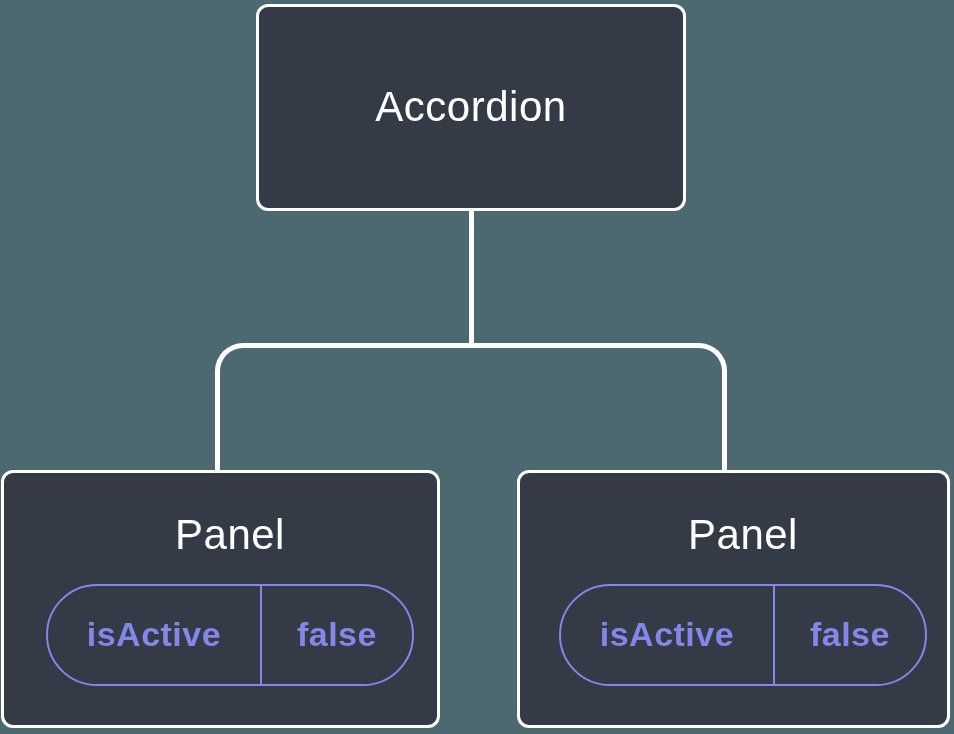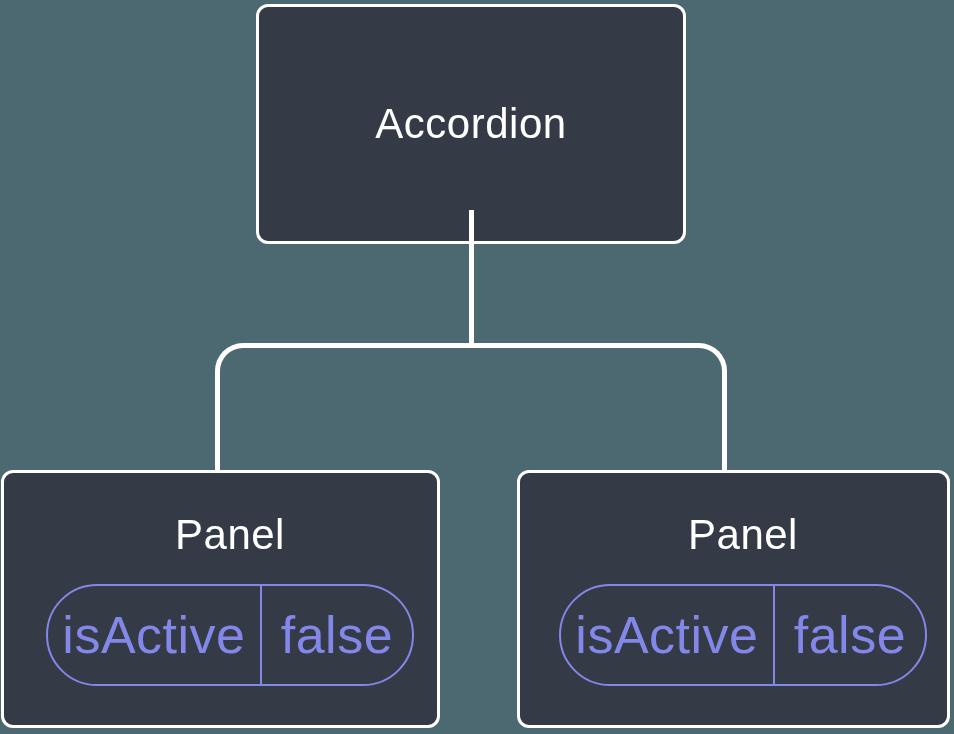--- a/index.html
+++ b/index.html
@@ -36,21 +36,21 @@
     color: var(--title-text);
     font-size: 42px;
     font-weight: 500;
     letter-spacing: 0.5px;
     line-height: 1.1;
   }
   .node-root {
     left: 256px;
     top: 4px;
     width: 430px;
-    height: 240px;
+    height: 207px;
   }
   .node-panel-left {
     left: 1px;
     top: 470px;
     width: 439px;
     height: 258px;
   }
   .node-panel-right {
     left: 517px;
     top: 470px;
@@ -85,22 +85,22 @@
     border-radius: 51px;
     display: flex;
     align-items: stretch;
     overflow: hidden;
   }
   .pill-cell {
     display: flex;
     align-items: center;
     justify-content: center;
     color: var(--state-accent);
-    font-size: 52px;
-    font-weight: 400;
+    font-size: 34px;
+    font-weight: 700;
     letter-spacing: 0.5px;
   }
   .pill-key { flex: 0 0 58.2%; }
   .pill-value {
     flex: 1 1 auto;
     border-left: 2px solid var(--state-accent);
   }
 </style>
 </head>
 <body>

